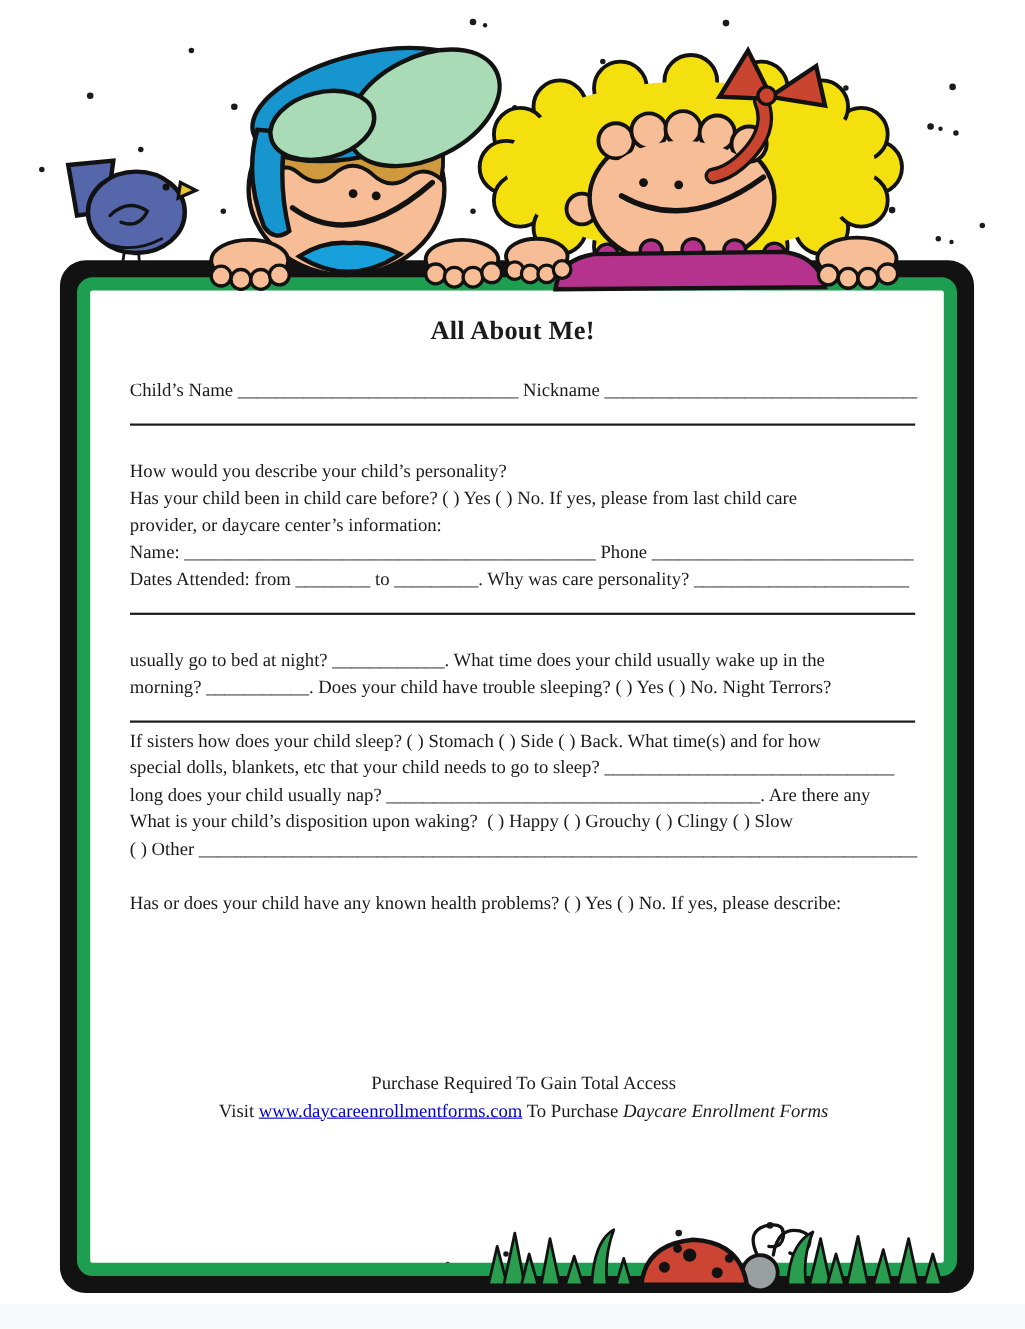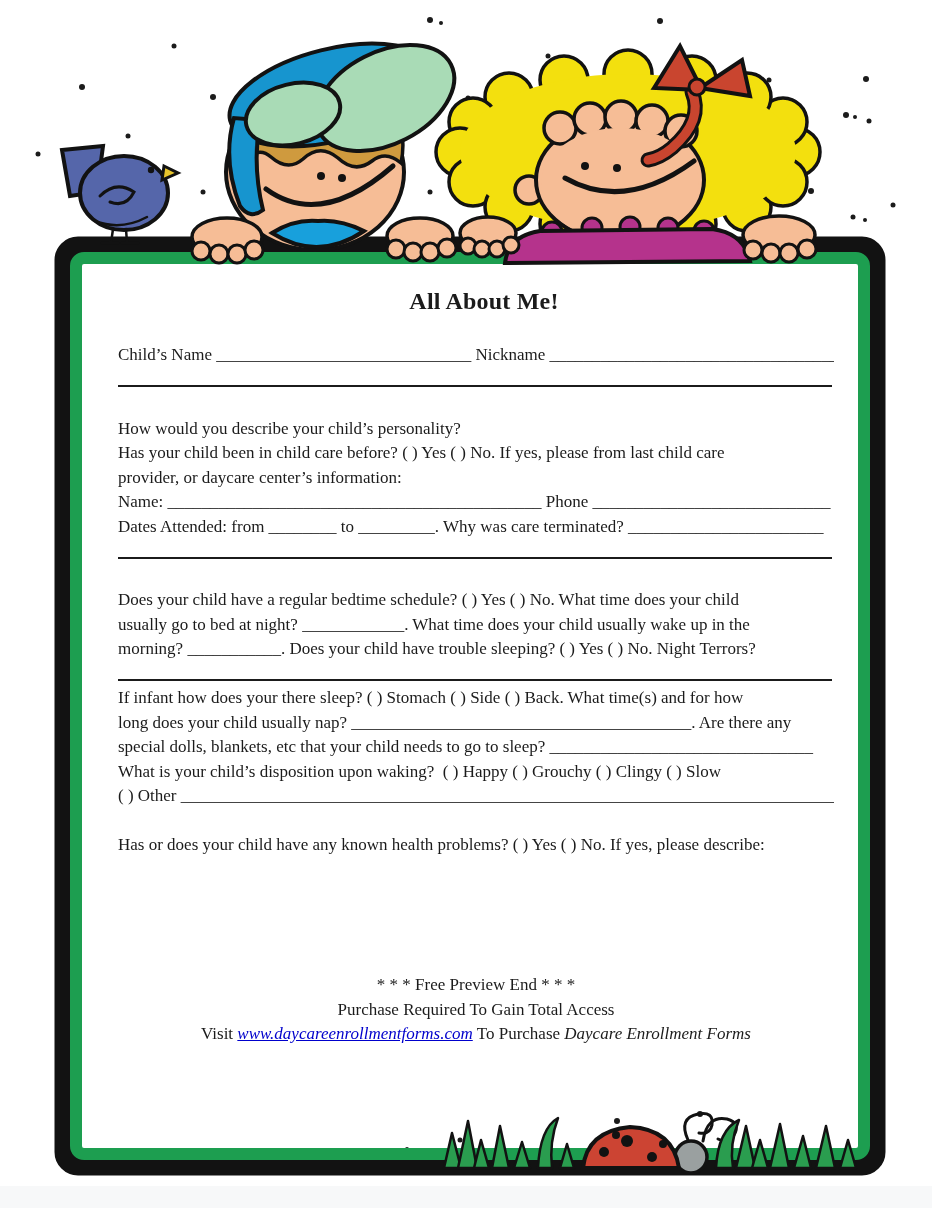--- a/index.html
+++ b/index.html
@@ -1,28 +1,28 @@
 <!DOCTYPE html>
 <html><head>
 <meta charset="utf-8">
 <style>
   html,body{margin:0;padding:0;}
   body{width:932px;height:1208px;background:#ffffff;position:relative;
        font-family:"Liberation Serif","DejaVu Serif",serif;color:#1b1b1b;overflow:hidden;}
   .page{position:absolute;inset:0;overflow:hidden;}
   svg.deco{position:absolute;top:0;left:0;pointer-events:none;}
-  .title{position:absolute;top:288px;left:126px;width:716px;margin:0;text-align:center;
+  .title{position:absolute;top:288px;left:108px;width:716px;margin:0;text-align:center;
          font-size:24px;font-weight:700;letter-spacing:.2px;}
   .content{position:absolute;top:343px;left:118px;width:716px;font-size:17px;}
   .row{height:24.5px;line-height:24.5px;white-space:pre;overflow:hidden;position:relative;}
   .row.rule::after{content:"";position:absolute;left:0;right:2px;bottom:5px;
                    border-bottom:2px solid #1b1b1b;}
   .footer{position:absolute;top:973px;left:118px;width:716px;text-align:center;
           font-size:17px;line-height:24.5px;}
-  .footer a{color:#0000cc;text-decoration:underline;cursor:pointer;font-style:italic;}
+  .footer a{color:#0000cc;text-decoration:underline;cursor:pointer;}
   .footer em{}
   .page-edge{position:absolute;left:0;right:0;bottom:0;height:22px;background:#f7f8f9;}
 </style>
 </head>
 <body>
 
 <div class="page">
 
 <svg class="deco" width="932" height="1208" viewBox="0 0 932 1208">
 
@@ -191,37 +191,35 @@
 <h1 class="title">All About Me!</h1>
 
 <div class="content">
       <div class="row text">Child’s Name ______________________________ Nickname __________________________________</div>
       <div class="row rule"></div>
       <div class="row gap"></div>
       <div class="row text">How would you describe your child’s personality?</div>
       <div class="row text">Has your child been in child care before? ( ) Yes ( ) No. If yes, please from last child care</div>
       <div class="row text">provider, or daycare center’s information:</div>
       <div class="row text">Name: ____________________________________________ Phone ____________________________</div>
-      <div class="row text">Dates Attended: from ________ to _________. Why was care terminated? _______________________</div>
+      <div class="row text">Dates Attended: from ________ to _________. Why was care personality? _______________________</div>
       <div class="row rule"></div>
       <div class="row gap"></div>
-      <div class="row text">Does your child have a regular bedtime schedule? ( ) Yes ( ) No. What time does your child</div>
       <div class="row text">usually go to bed at night? ____________. What time does your child usually wake up in the</div>
       <div class="row text">morning? ___________. Does your child have trouble sleeping? ( ) Yes ( ) No. Night Terrors?</div>
       <div class="row rule"></div>
-      <div class="row text">If infant how does your there sleep? ( ) Stomach ( ) Side ( ) Back. What time(s) and for how</div>
+      <div class="row text">If sisters how does your child sleep? ( ) Stomach ( ) Side ( ) Back. What time(s) and for how</div>
+      <div class="row text">special dolls, blankets, etc that your child needs to go to sleep? _______________________________</div>
       <div class="row text">long does your child usually nap? ________________________________________. Are there any</div>
-      <div class="row text">special dolls, blankets, etc that your child needs to go to sleep? _______________________________</div>
       <div class="row text">What is your child’s disposition upon waking?  ( ) Happy ( ) Grouchy ( ) Clingy ( ) Slow</div>
       <div class="row text">( ) Other ______________________________________________________________________________</div>
       <div class="row gap"></div>
       <div class="row text">Has or does your child have any known health problems? ( ) Yes ( ) No. If yes, please describe:</div>
     </div>
 
 <div class="footer">
-  <div>* * * Free Preview End * * *</div>
   <div>Purchase Required To Gain Total Access</div>
   <div><span>Visit </span><a>www.daycareenrollmentforms.com</a><span> To Purchase </span><em>Daycare Enrollment Forms</em></div>
 </div>
 
 <div class="page-edge"></div>
 
 </div>
 
 </body></html>

